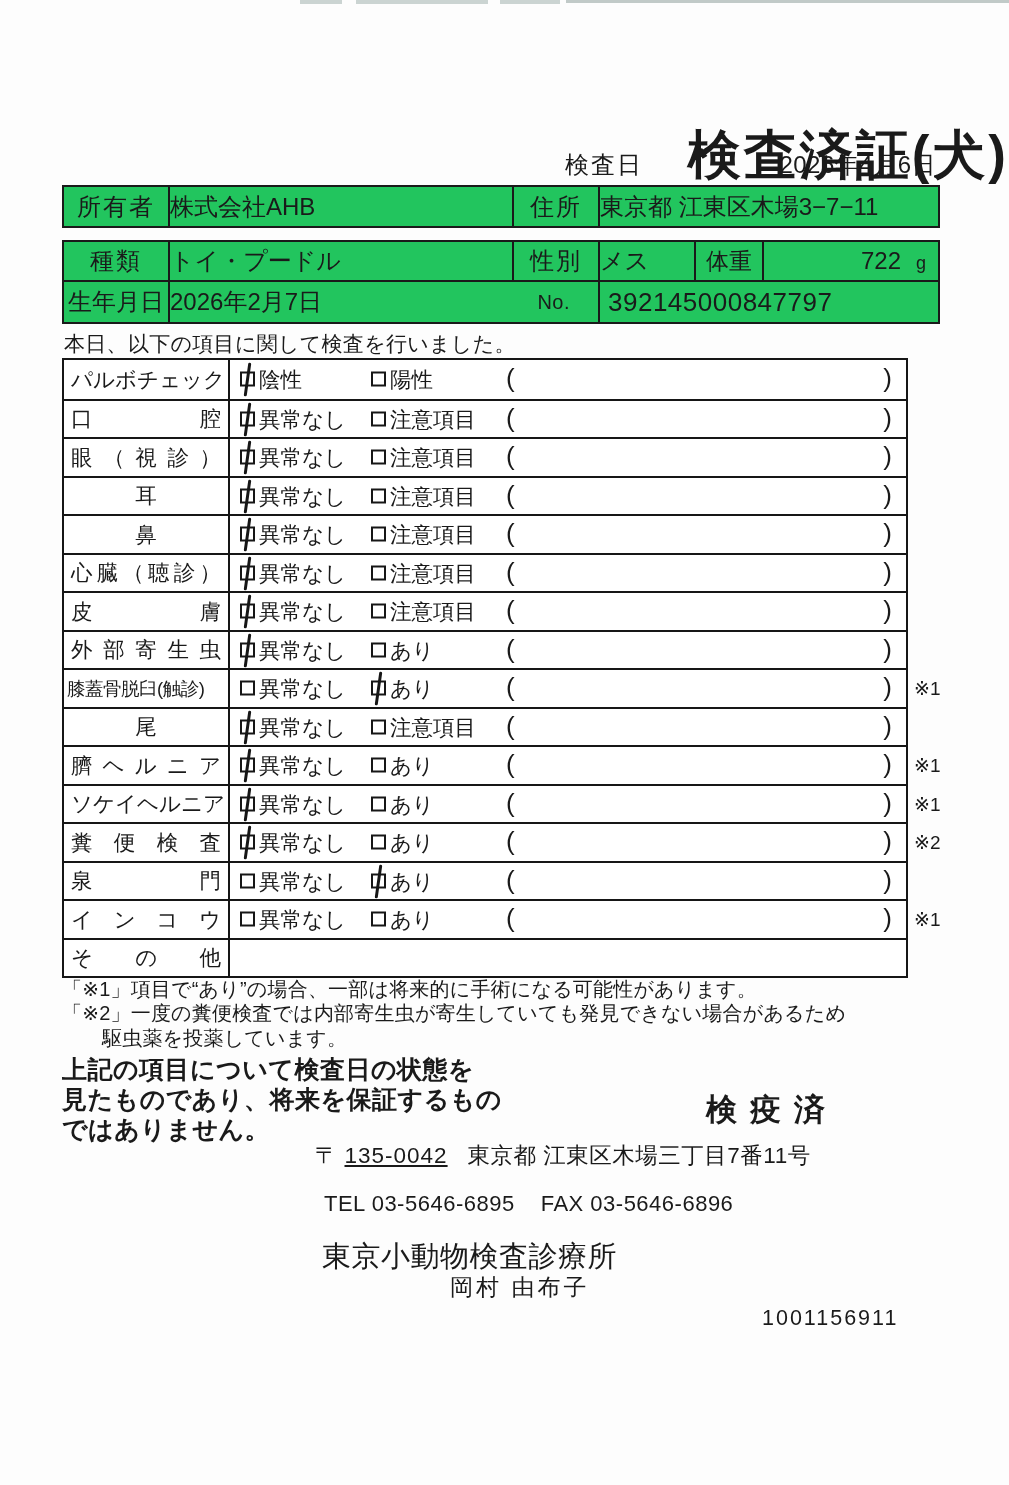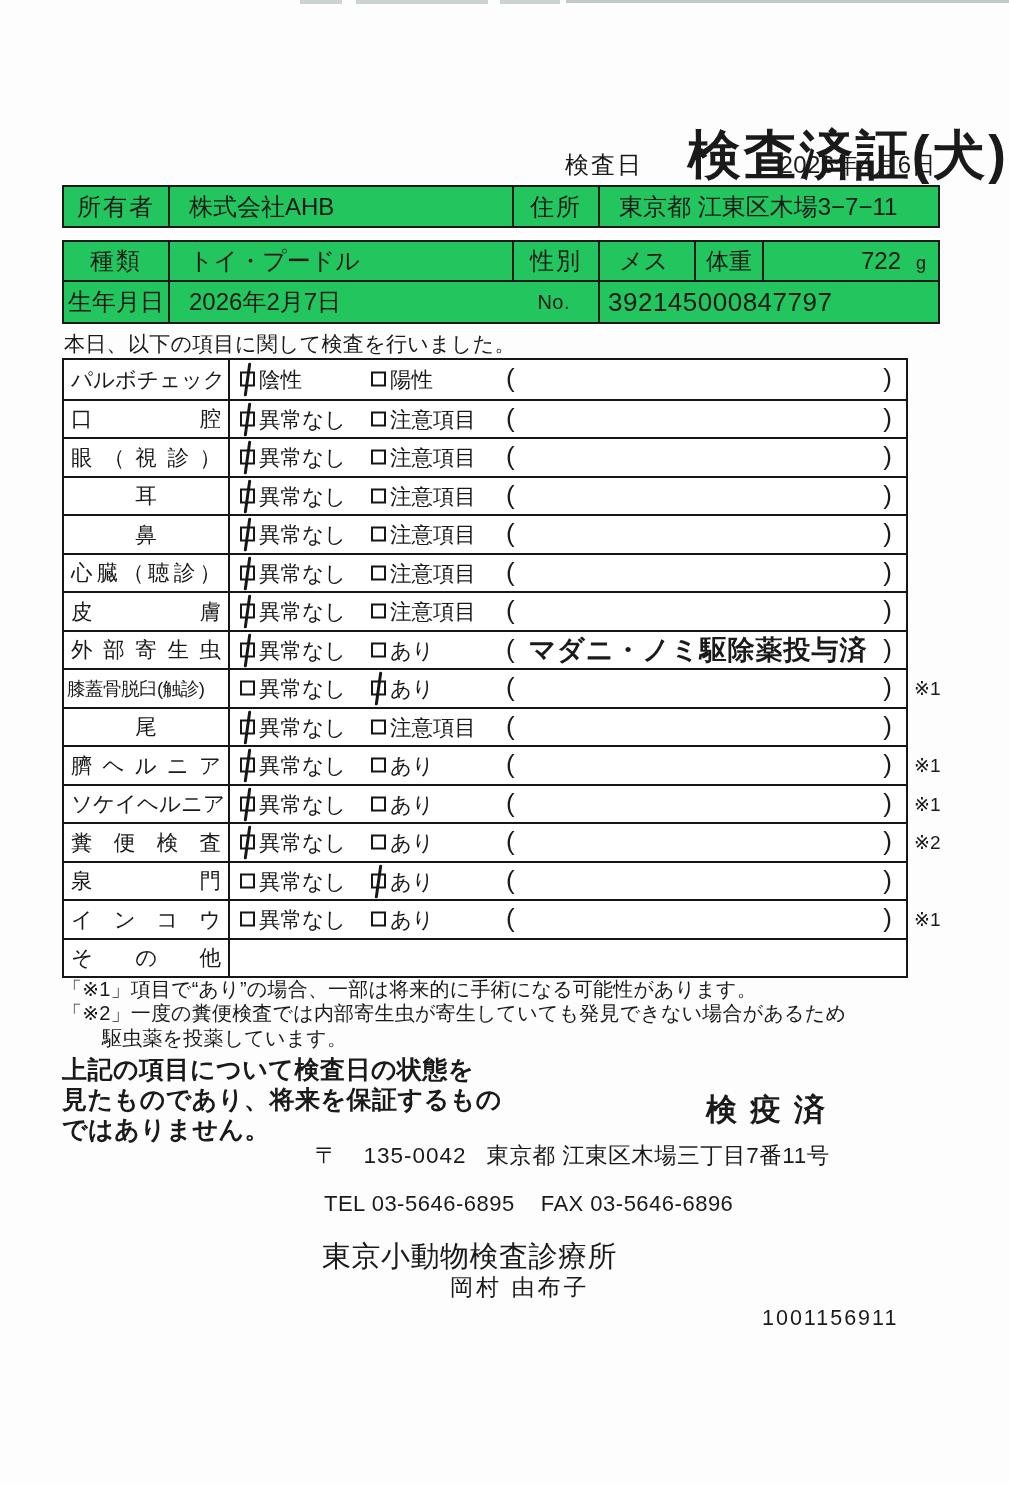--- a/index.html
+++ b/index.html
@@ -18,21 +18,21 @@
   .date-line .val{position:absolute;right:4px;letter-spacing:.5px;}
 
   .tbl{position:absolute;left:62px;width:878px;border:2px solid #1a1a1a;background:#22c55e;}
   .t1{top:185px;height:43px;display:flex;}
   .t2{top:240px;height:84px;}
   .t2 .trow{display:flex;height:40px;}
   .t2 .trow:first-child{border-bottom:2px solid #1a1a1a;}
   .cell{display:flex;align-items:center;height:100%;}
   .cell.bl{border-left:2px solid #1a1a1a;}
   .cell.hd{justify-content:center;letter-spacing:2px;font-size:24px;}
-  .cell.v{padding-left:19px;font-size:24px;text-align:right;}
+  .cell.v{padding-left:0;font-size:24px;text-align:right;}
   .w104{width:104px}.w344{width:344px}.w86{width:86px}.w96{width:96px}
   .w68{width:68px}.w176{width:176px}.w340{width:340px}.w430{width:430px}
   .weight-val{justify-content:flex-end;padding-right:12px;font-size:24px;}
   .weight-val .unit{font-size:18px;margin-left:15px;margin-top:5px;}
   .no-lbl{margin-left:auto;margin-right:28px;font-size:20px;letter-spacing:.5px;}
   .chip-no{font-size:26px;letter-spacing:.5px;padding-left:8px;}
   .species{font-size:23px;}
 
   .intro{position:absolute;top:330px;left:64px;font-size:21px;letter-spacing:.3px;}
 
@@ -62,21 +62,21 @@
   .fn{position:absolute;font-size:20px;letter-spacing:.2px;}
   .fn1{top:976px;left:62px}.fn2{top:1000px;left:62px}.fn3{top:1025px;left:102px}
 
   .disclaimer{position:absolute;top:1054px;left:62px;font-size:25px;font-weight:700;
               line-height:30px;letter-spacing:.5px;}
 
   .stamp{position:absolute;top:1089px;left:706px;font-family:"Liberation Serif","DejaVu Serif",serif;
          font-size:31px;font-weight:600;letter-spacing:13px;white-space:nowrap;}
 
   .addr{position:absolute;top:1140px;left:315px;display:flex;align-items:baseline;font-size:22.5px;}
-  .addr .code{margin-left:26px;letter-spacing:1px;}
+  .addr .code{margin-left:7px;letter-spacing:1px;text-decoration:underline;}
   .addr .street{margin-left:20px;letter-spacing:.5px;}
   .tel{position:absolute;top:1191px;left:324px;display:flex;font-size:22px;letter-spacing:.5px;}
   .tel .fax{margin-left:26px;}
   .clinic{position:absolute;top:1237px;left:322px;font-size:29px;letter-spacing:.5px;}
   .vet{position:absolute;top:1272px;left:450px;font-size:23px;letter-spacing:3px;}
   .serial{position:absolute;top:1306px;left:762px;font-size:21.5px;letter-spacing:2px;}
 </style>
 </head>
 <body>
 
@@ -269,21 +269,20 @@
         <div class="exam-body">
           <div class="opt p1">
             <div class="box checked"></div>
             <span>異常なし</span>
           </div>
           <div class="opt p2">
             <div class="box"></div>
             <span>あり</span>
           </div>
           <div class="paren po">(</div>
-          <div class="note">マダニ・ノミ駆除薬投与済</div>
           <div class="paren pc">)</div>
         </div>
       </div>
       <div class="exam-row">
         <div class="exam-label fit">膝蓋骨脱臼(触診)</div>
         <div class="exam-body">
           <div class="opt p1">
             <div class="box"></div>
             <span>異常なし</span>
           </div>

